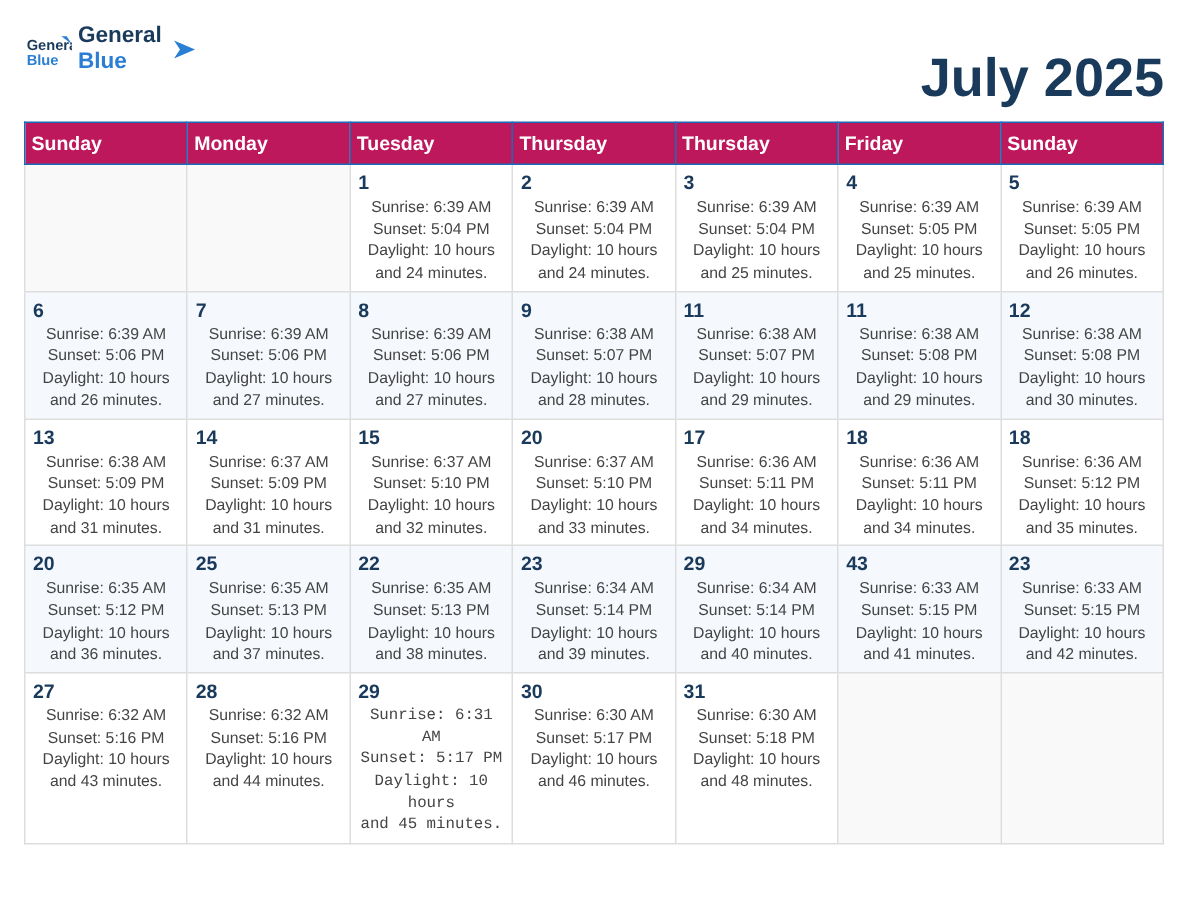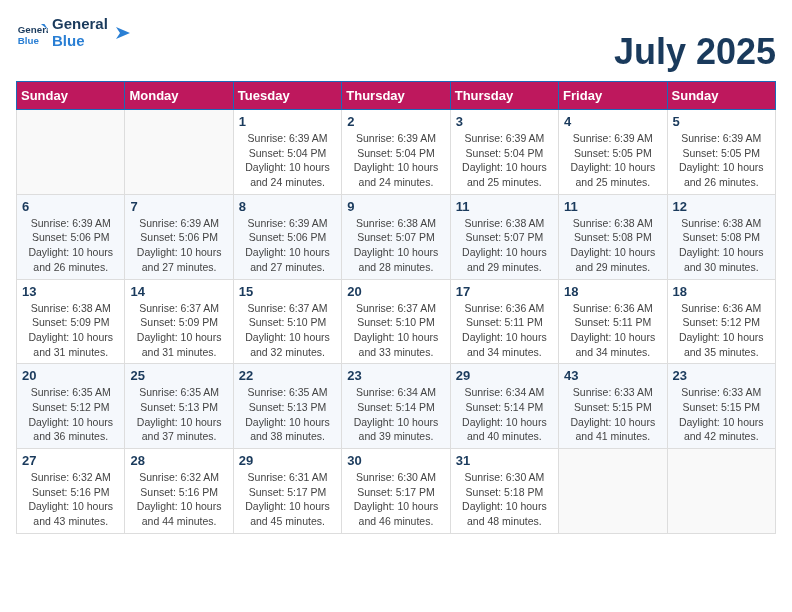--- a/index.html
+++ b/index.html
@@ -322,21 +322,21 @@
         </td>
         <td>
           <span class="day-number">28</span>
           <div class="day-info" style="white-space: pre-line;">Sunrise: 6:32 AM
 Sunset: 5:16 PM
 Daylight: 10 hours
 and 44 minutes.</div>
         </td>
         <td>
           <span class="day-number">29</span>
-          <div class="day-info" style="white-space: pre-line;">Sunrise: 6:31 AM
+          <div class="day-info" style="white-space: pre-line; font-family: Liberation Mono, monospace;">Sunrise: 6:31 AM
 Sunset: 5:17 PM
 Daylight: 10 hours
 and 45 minutes.</div>
         </td>
         <td>
           <span class="day-number">30</span>
           <div class="day-info" style="white-space: pre-line;">Sunrise: 6:30 AM
 Sunset: 5:17 PM
 Daylight: 10 hours
 and 46 minutes.</div>

